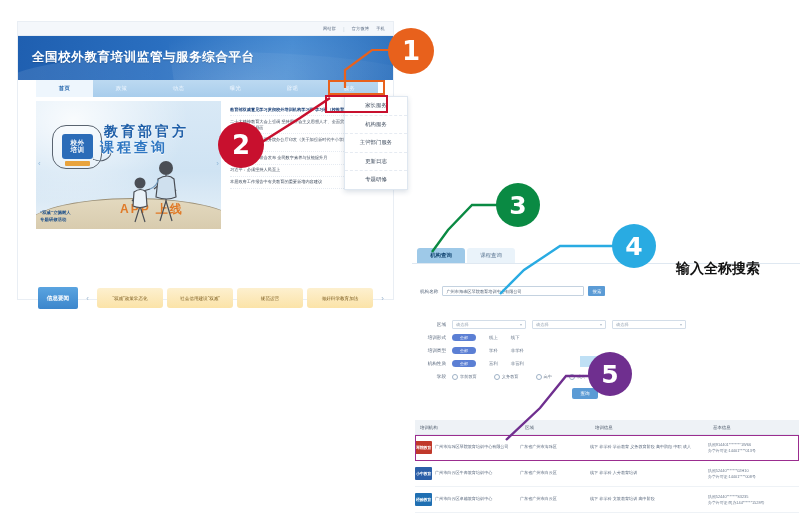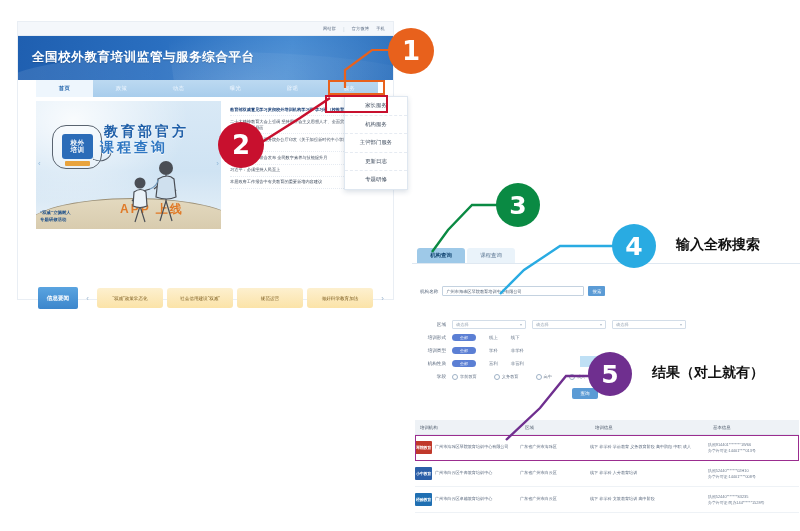--- a/index.html
+++ b/index.html
@@ -251,21 +251,21 @@
     display:flex;align-items:center;justify-content:center;z-index:60;
     font-family:"DejaVu Sans",sans-serif;
   }
   .b1{left:388px;top:28px;width:46px;height:46px;background:#e8611c;font-size:26px;}
   .b2{left:218px;top:122px;width:46px;height:46px;background:#c8102e;font-size:26px;}
   .b3{left:496px;top:183px;width:44px;height:44px;background:#0a8a43;font-size:25px;}
   .b4{left:612px;top:224px;width:44px;height:44px;background:#29abe2;font-size:25px;}
   .b5{left:588px;top:352px;width:44px;height:44px;background:#6f2f8f;font-size:25px;}
 
   .ann-text{
-    position:absolute;font-size:14px;font-weight:bold;color:#111;z-index:60;white-space:nowrap;
+    position:absolute;font-size:14px;font-weight:bold;color:#111;z-index:60;white-space:nowrap;margin-top:24px;
   }
   .a4{left:676px;top:236px;}
   .a5{left:652px;top:364px;}
 
   .lead{position:absolute;z-index:55;}
   .ob{position:absolute;z-index:55;box-sizing:border-box;}
   .ob-orange{border:2.2px solid #e8611c;}
   .ob-red{border:2.2px solid #c8102e;}
 </style>
 </head>
@@ -555,15 +555,14 @@
   <div class="ob ob-orange" style="left:328px;top:80px;width:57px;height:15px;"></div>
   <div class="ob ob-red" style="left:325px;top:95px;width:63px;height:18px;"></div>
 
   <div class="badge b1">1</div>
   <div class="badge b2">2</div>
   <div class="badge b3">3</div>
   <div class="badge b4">4</div>
   <div class="badge b5">5</div>
 
   <div class="ann-text a4">输入全称搜索</div>
-  <div class="ann-text a5">结果（对上就有）</div>
 
 </div>
 
 </body></html>

